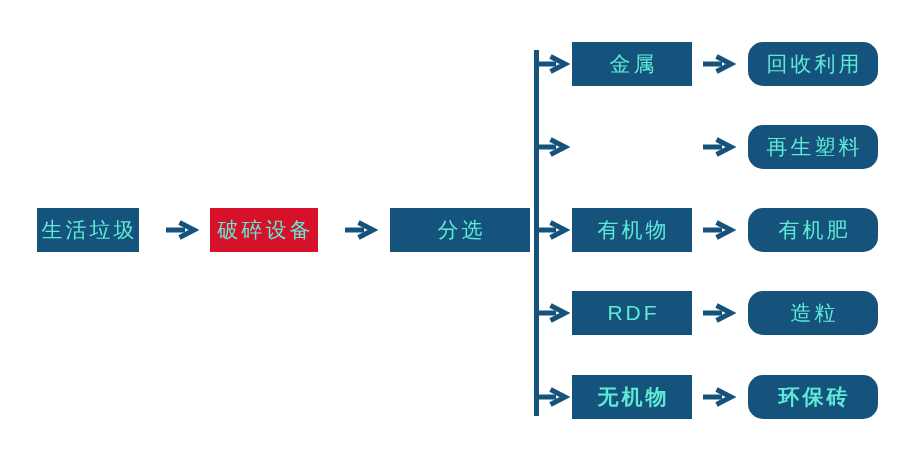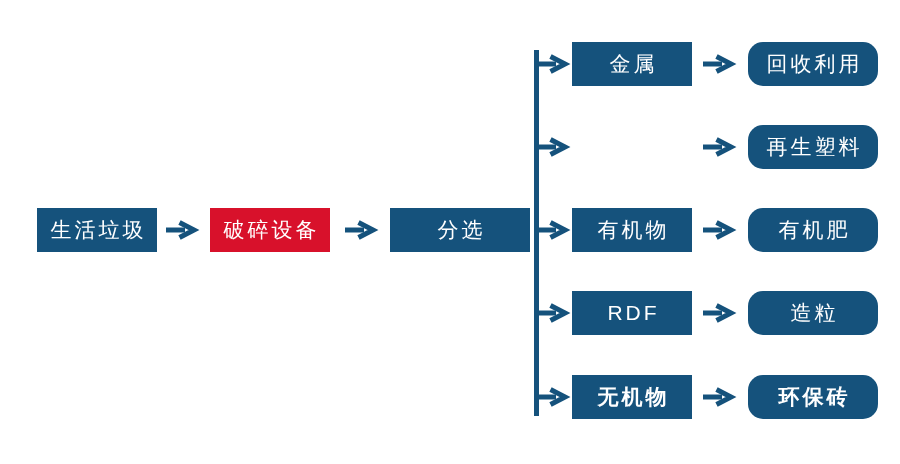--- a/index.html
+++ b/index.html
@@ -14,21 +14,21 @@
     height: 464px;
     background: var(--background, #ffffff);
     overflow: hidden;
   }
   .box {
     position: absolute;
     height: 44px;
     display: flex;
     align-items: center;
     justify-content: center;
-    color: #ffffff;
+    color: #5eead4;
     font-size: 21px;
     letter-spacing: 3px;
     padding-left: 3px; 
     box-sizing: border-box;
     background: var(--box-blue, #15527c);
     white-space: nowrap;
   }
   .box.red { background: var(--box-red, #d8112b); }
 
   .arrow {
@@ -42,22 +42,22 @@
   .vline {
     position: absolute;
     left: 534px;
     top: 50px;
     width: 5px;
     height: 366px;
     background: var(--arrow, #15527c);
   }
 
   
-  .box-start  { left: 37px;  top: 208px; width: 120px; }
-  .box-crush  { left: 210px; top: 208px; width: 120px; }
+  .box-start  { left: 37px;  top: 208px; width: 102px; }
+  .box-crush  { left: 210px; top: 208px; width: 108px; }
   .box-sort   { left: 390px; top: 208px; width: 140px; }
   .arrow-1    { left: 165px; top: 220px; }
   .arrow-2    { left: 344px; top: 220px; }
 
   
   .branch-row {
     position: absolute;
     left: 536px;
     width: 342px;
     height: 44px;

